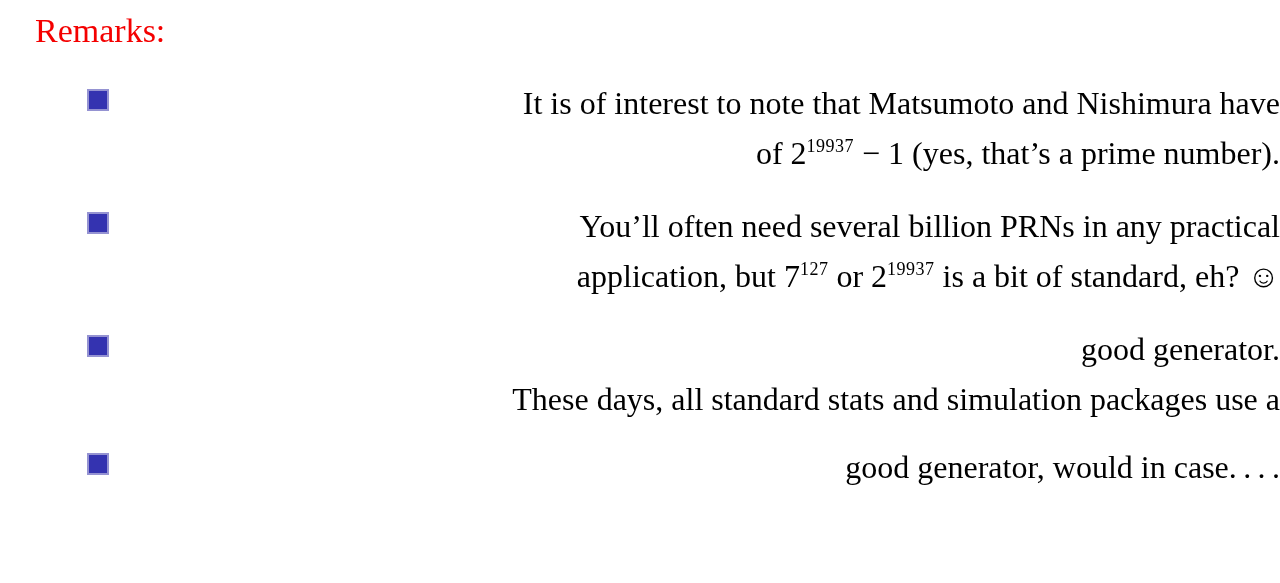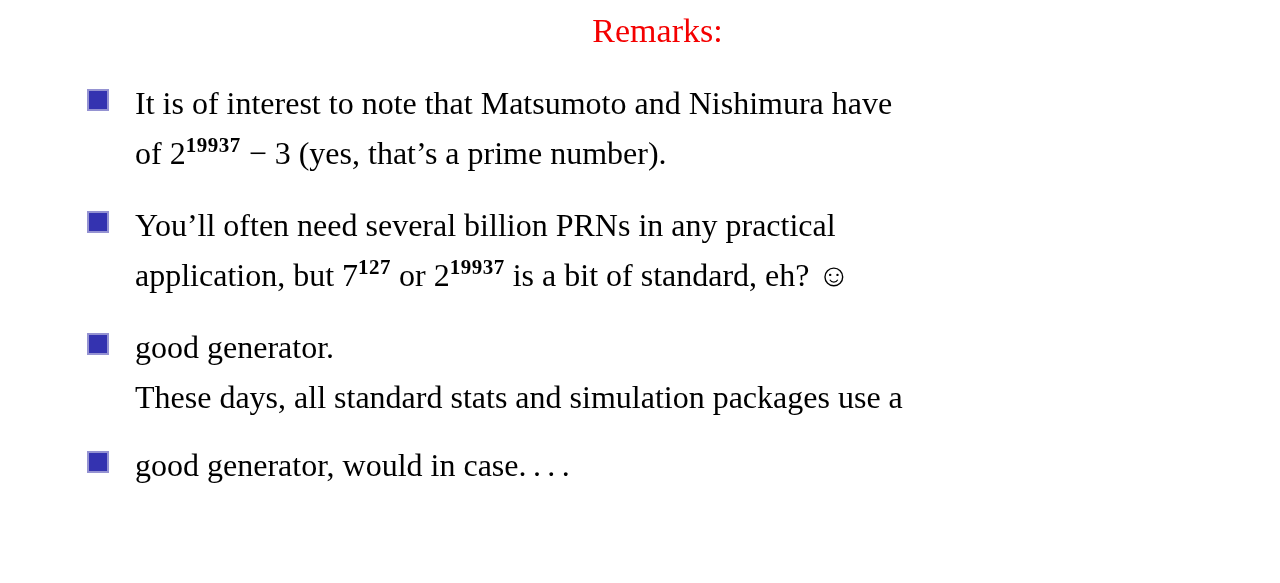--- a/index.html
+++ b/index.html
@@ -18,21 +18,20 @@
     color:var(--text);
     overflow:hidden;
   }
   .slide{ padding:10px 0 0 35px; width:1280px; height:583px; }
   .slide-title{
     font-size:34px;
     line-height:42px;
     color:var(--title);
     margin:0 0 26px 0;
     font-weight:normal;
-    text-align:center;
   }
   .bullet-list{
     list-style:none;
     margin:0;
     padding:0 0 0 52px;
   }
   .bullet-item{
     position:relative;
     padding-left:48px;
     font-size:32px;
@@ -40,45 +39,44 @@
     margin-bottom:18px;
   }
   .bullet-square{
     position:absolute;
     left:0; top:11px;
     width:22px; height:22px;
     background:var(--bullet-fill);
     border:2px solid var(--bullet-edge);
     display:inline-block;
   }
-  .bullet-line{ white-space:nowrap; }
+  .bullet-line{ white-space:nowrap;text-align:right; }
   .sup{
-    font-size:21px;
+    font-size:18px;
     position:relative;
     top:-12px;
     letter-spacing:0.5px;
-    font-weight:bold;
   }
 </style>
 </head>
 <body>
 
 <div class="slide">
 
   <h1 class="slide-title">Remarks:</h1>
 
   <ul class="bullet-list">
 
     <li class="bullet-item">
       <span class="bullet-square"></span>
       <div class="bullet-line">
         <span>It is of interest to note that Matsumoto and Nishimura have</span>
       </div>
       <div class="bullet-line">
-        <span>of 2</span><span class="sup">19937</span><span> − 3 (yes, that’s a prime number).</span>
+        <span>of 2</span><span class="sup">19937</span><span> − 1 (yes, that’s a prime number).</span>
       </div>
     </li>
 
     <li class="bullet-item">
       <span class="bullet-square"></span>
       <div class="bullet-line">
         <span>You’ll often need several billion PRNs in any practical</span>
       </div>
       <div class="bullet-line">
         <span>application, but 7</span><span class="sup">127</span><span> or 2</span><span class="sup">19937</span><span> is a bit of standard, eh? ☺</span>

